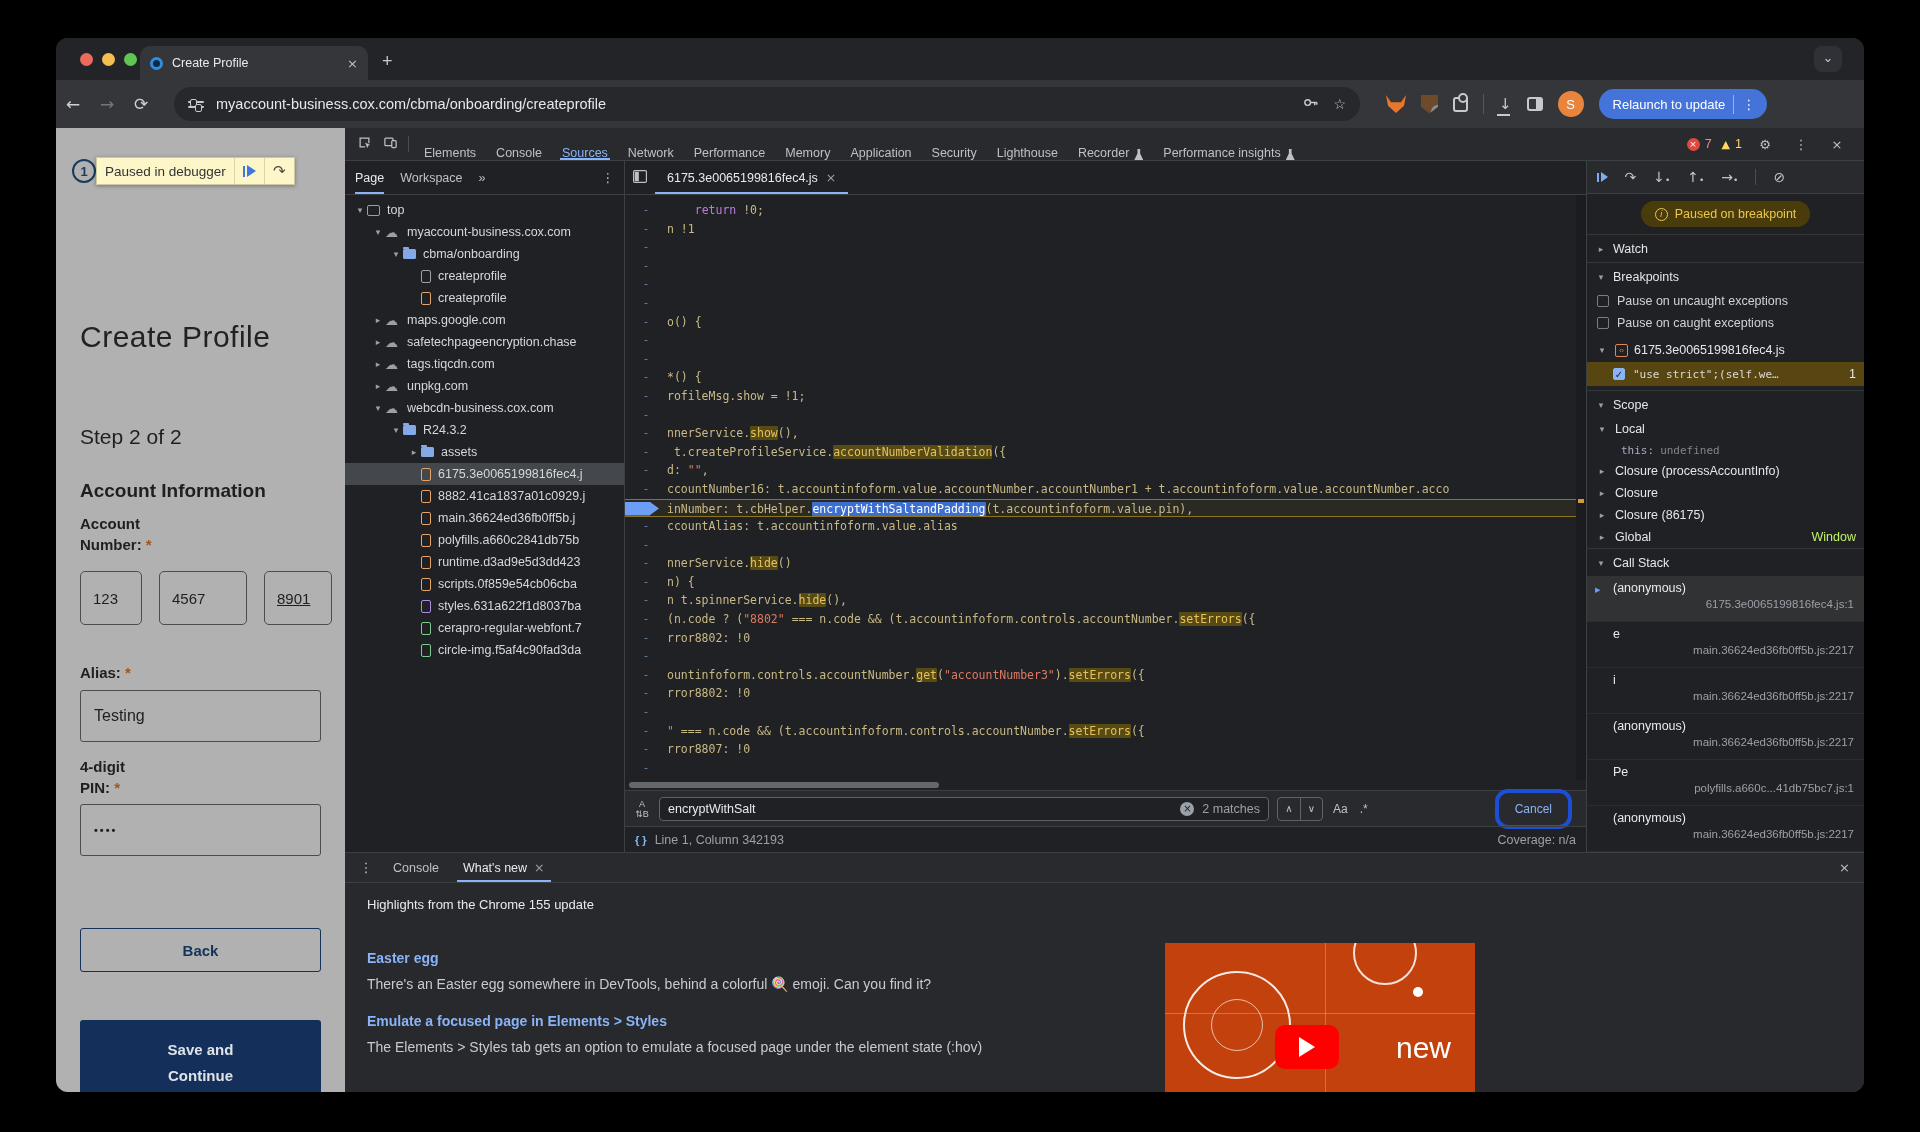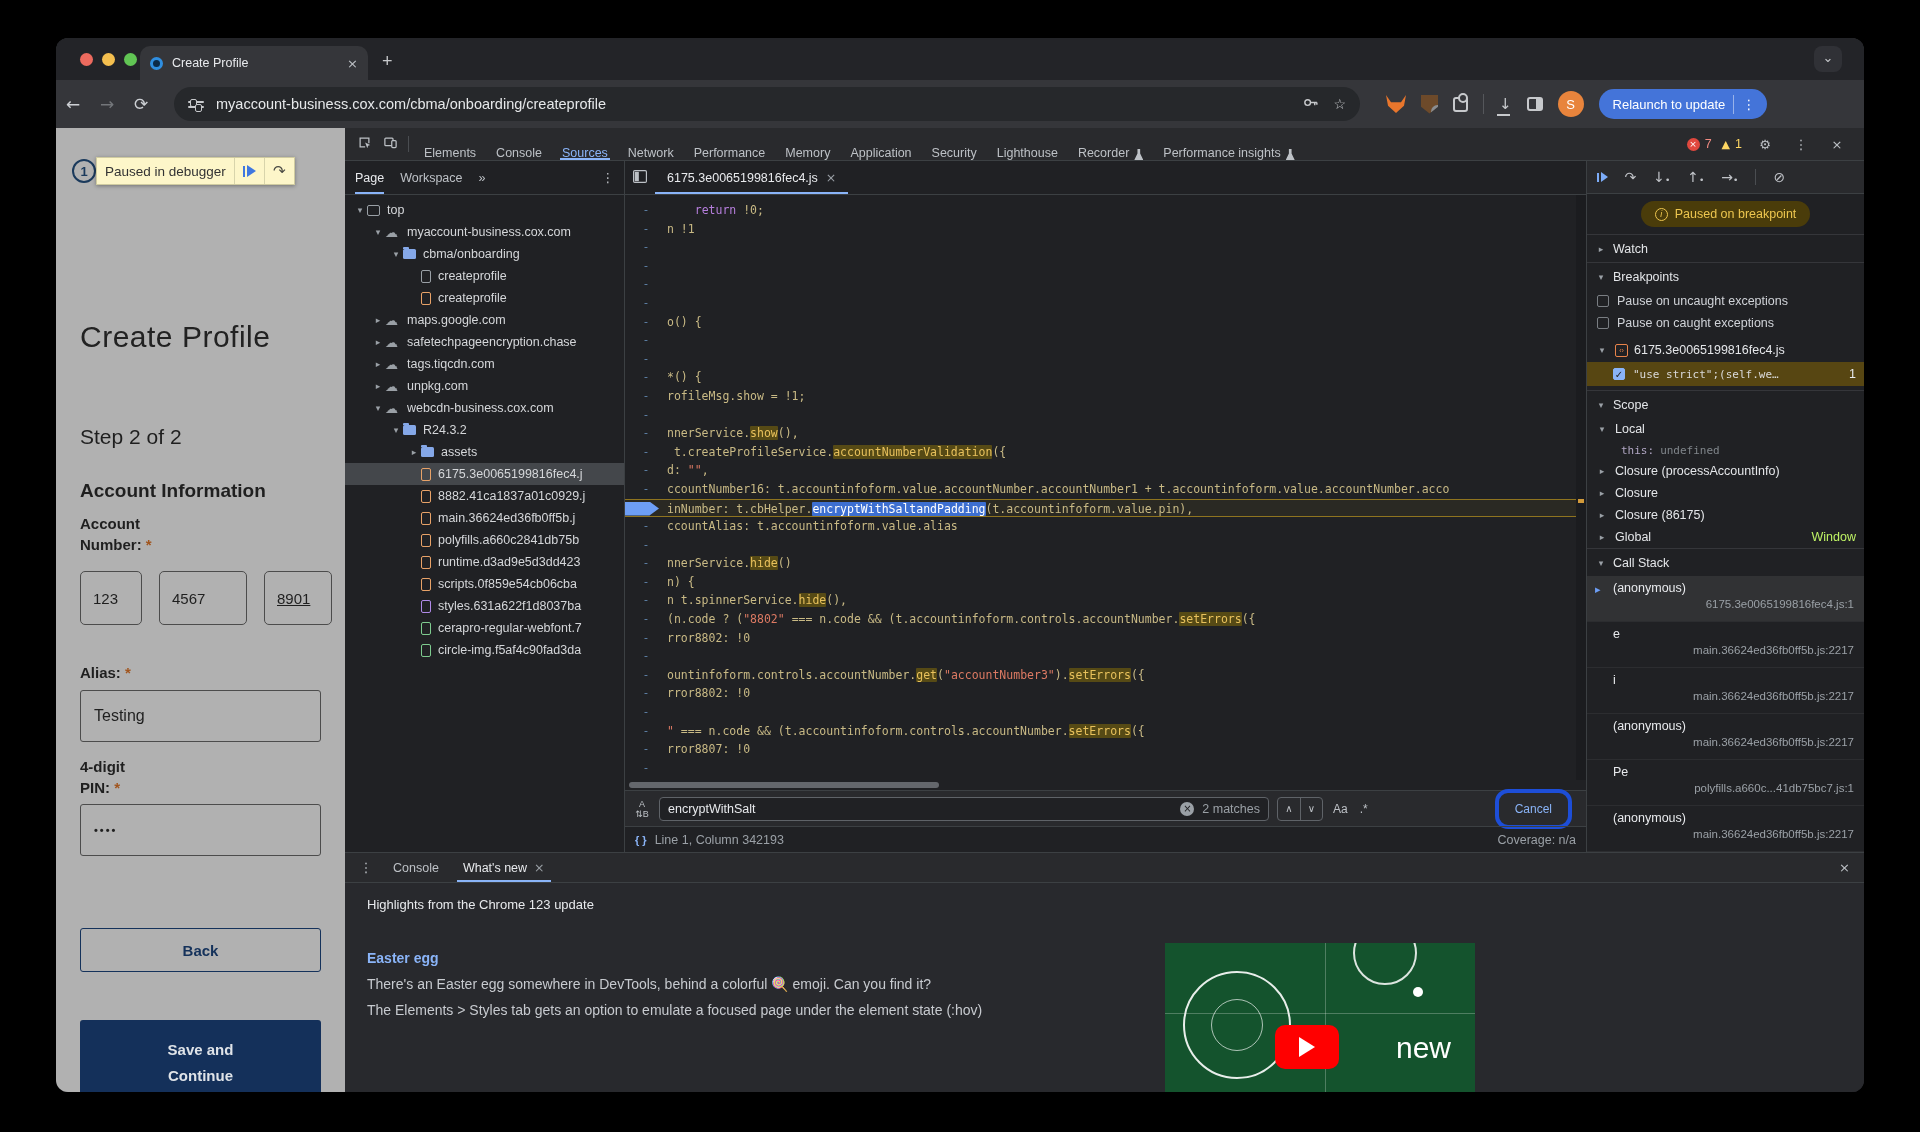--- a/index.html
+++ b/index.html
@@ -205,21 +205,21 @@
   .drtabs { height:30px; background:#292a2d; border-bottom:1px solid #3c4043; display:flex; align-items:center; padding:0 8px; gap:4px; flex:0 0 auto;}
   .drtab { position:relative; height:100%; display:flex; align-items:center; gap:7px; padding:0 10px; white-space:nowrap;}
   .drtab.active { color:#e8eaed; }
   .drtab.active::after { content:""; position:absolute; left:4px; right:4px; bottom:0; height:2.5px; background:#8ab4f8; }
   .drclose { margin-left:auto; color:#bdc1c6; font-size:13px; padding-right:6px;}
   .wn { flex:1; position:relative; padding:14px 0 0 22px; overflow:hidden; }
   .wn-title { color:#e8eaed; font-size:13px; }
   .wn-h { color:#8ab4f8; font-size:14px; font-weight:bold; }
   .wn-p { color:#c7cacf; font-size:14px; margin-top:10px; }
   .wn-h1 { margin-top:38px; } .wn-h2 { margin-top:21px; }
-  .thumb { position:absolute; left:820px; top:60px; width:310px; height:150px; background:#14532d; overflow:hidden; }
+  .thumb { position:absolute; left:820px; top:60px; width:310px; height:150px; background:#c2410c; overflow:hidden; }
   .thumb .c1 { position:absolute; left:18px; top:28px; width:108px; height:108px; border:2px solid rgba(255,255,255,.9); border-radius:50%; }
   .thumb .c1i { position:absolute; left:46px; top:56px; width:52px; height:52px; border:1.5px solid rgba(255,255,255,.65); border-radius:50%; }
   .thumb .c2 { position:absolute; right:58px; top:-22px; width:64px; height:64px; border:2px solid rgba(255,255,255,.85); border-radius:50%; }
   .thumb .dot { position:absolute; right:52px; top:44px; width:10px; height:10px; background:#fff; border-radius:50%; }
   .thumb .gl { position:absolute; left:0; right:0; top:70px; height:1px; background:rgba(255,255,255,.25); }
   .thumb .gv { position:absolute; left:160px; top:0; bottom:0; width:1px; background:rgba(255,255,255,.25); }
   .yt { position:absolute; left:110px; top:82px; width:64px; height:44px; background:#f00; border-radius:10px;
     display:flex; align-items:center; justify-content:center; }
   .yt i { width:0; height:0; border-left:16px solid #fff; border-top:10px solid transparent; border-bottom:10px solid transparent; }
   .thumb .new { position:absolute; right:24px; top:88px; color:#fff; font-size:30px; }
@@ -700,23 +700,24 @@
           <span class="drtab">
             <span>Console</span>
           </span>
           <span class="drtab active">
             <span>What's new</span>
             <span class="uni" style="color:#9aa0a6">×</span>
           </span>
           <span class="drclose uni">×</span>
         </div>
         <div class="wn">
-          <div class="wn-title">Highlights from the Chrome 123 update</div>
+          <div class="wn-title">Highlights from the Chrome 155 update</div>
           <div class="wn-h wn-h1">Easter egg</div>
           <div class="wn-p">There's an Easter egg somewhere in DevTools, behind a colorful 🍭 emoji. Can you find it?</div>
+          <div class="wn-h wn-h2">Emulate a focused page in Elements &gt; Styles</div>
           <div class="wn-p">The Elements &gt; Styles tab gets an option to emulate a focused page under the element state (:hov)</div>
           <div class="thumb">
             <span class="gl"></span>
               <span class="gv"></span>
             <span class="c1"></span>
               <span class="c1i"></span>
               <span class="c2"></span>
               <span class="dot"></span>
             <span class="yt">
                 <i></i>

